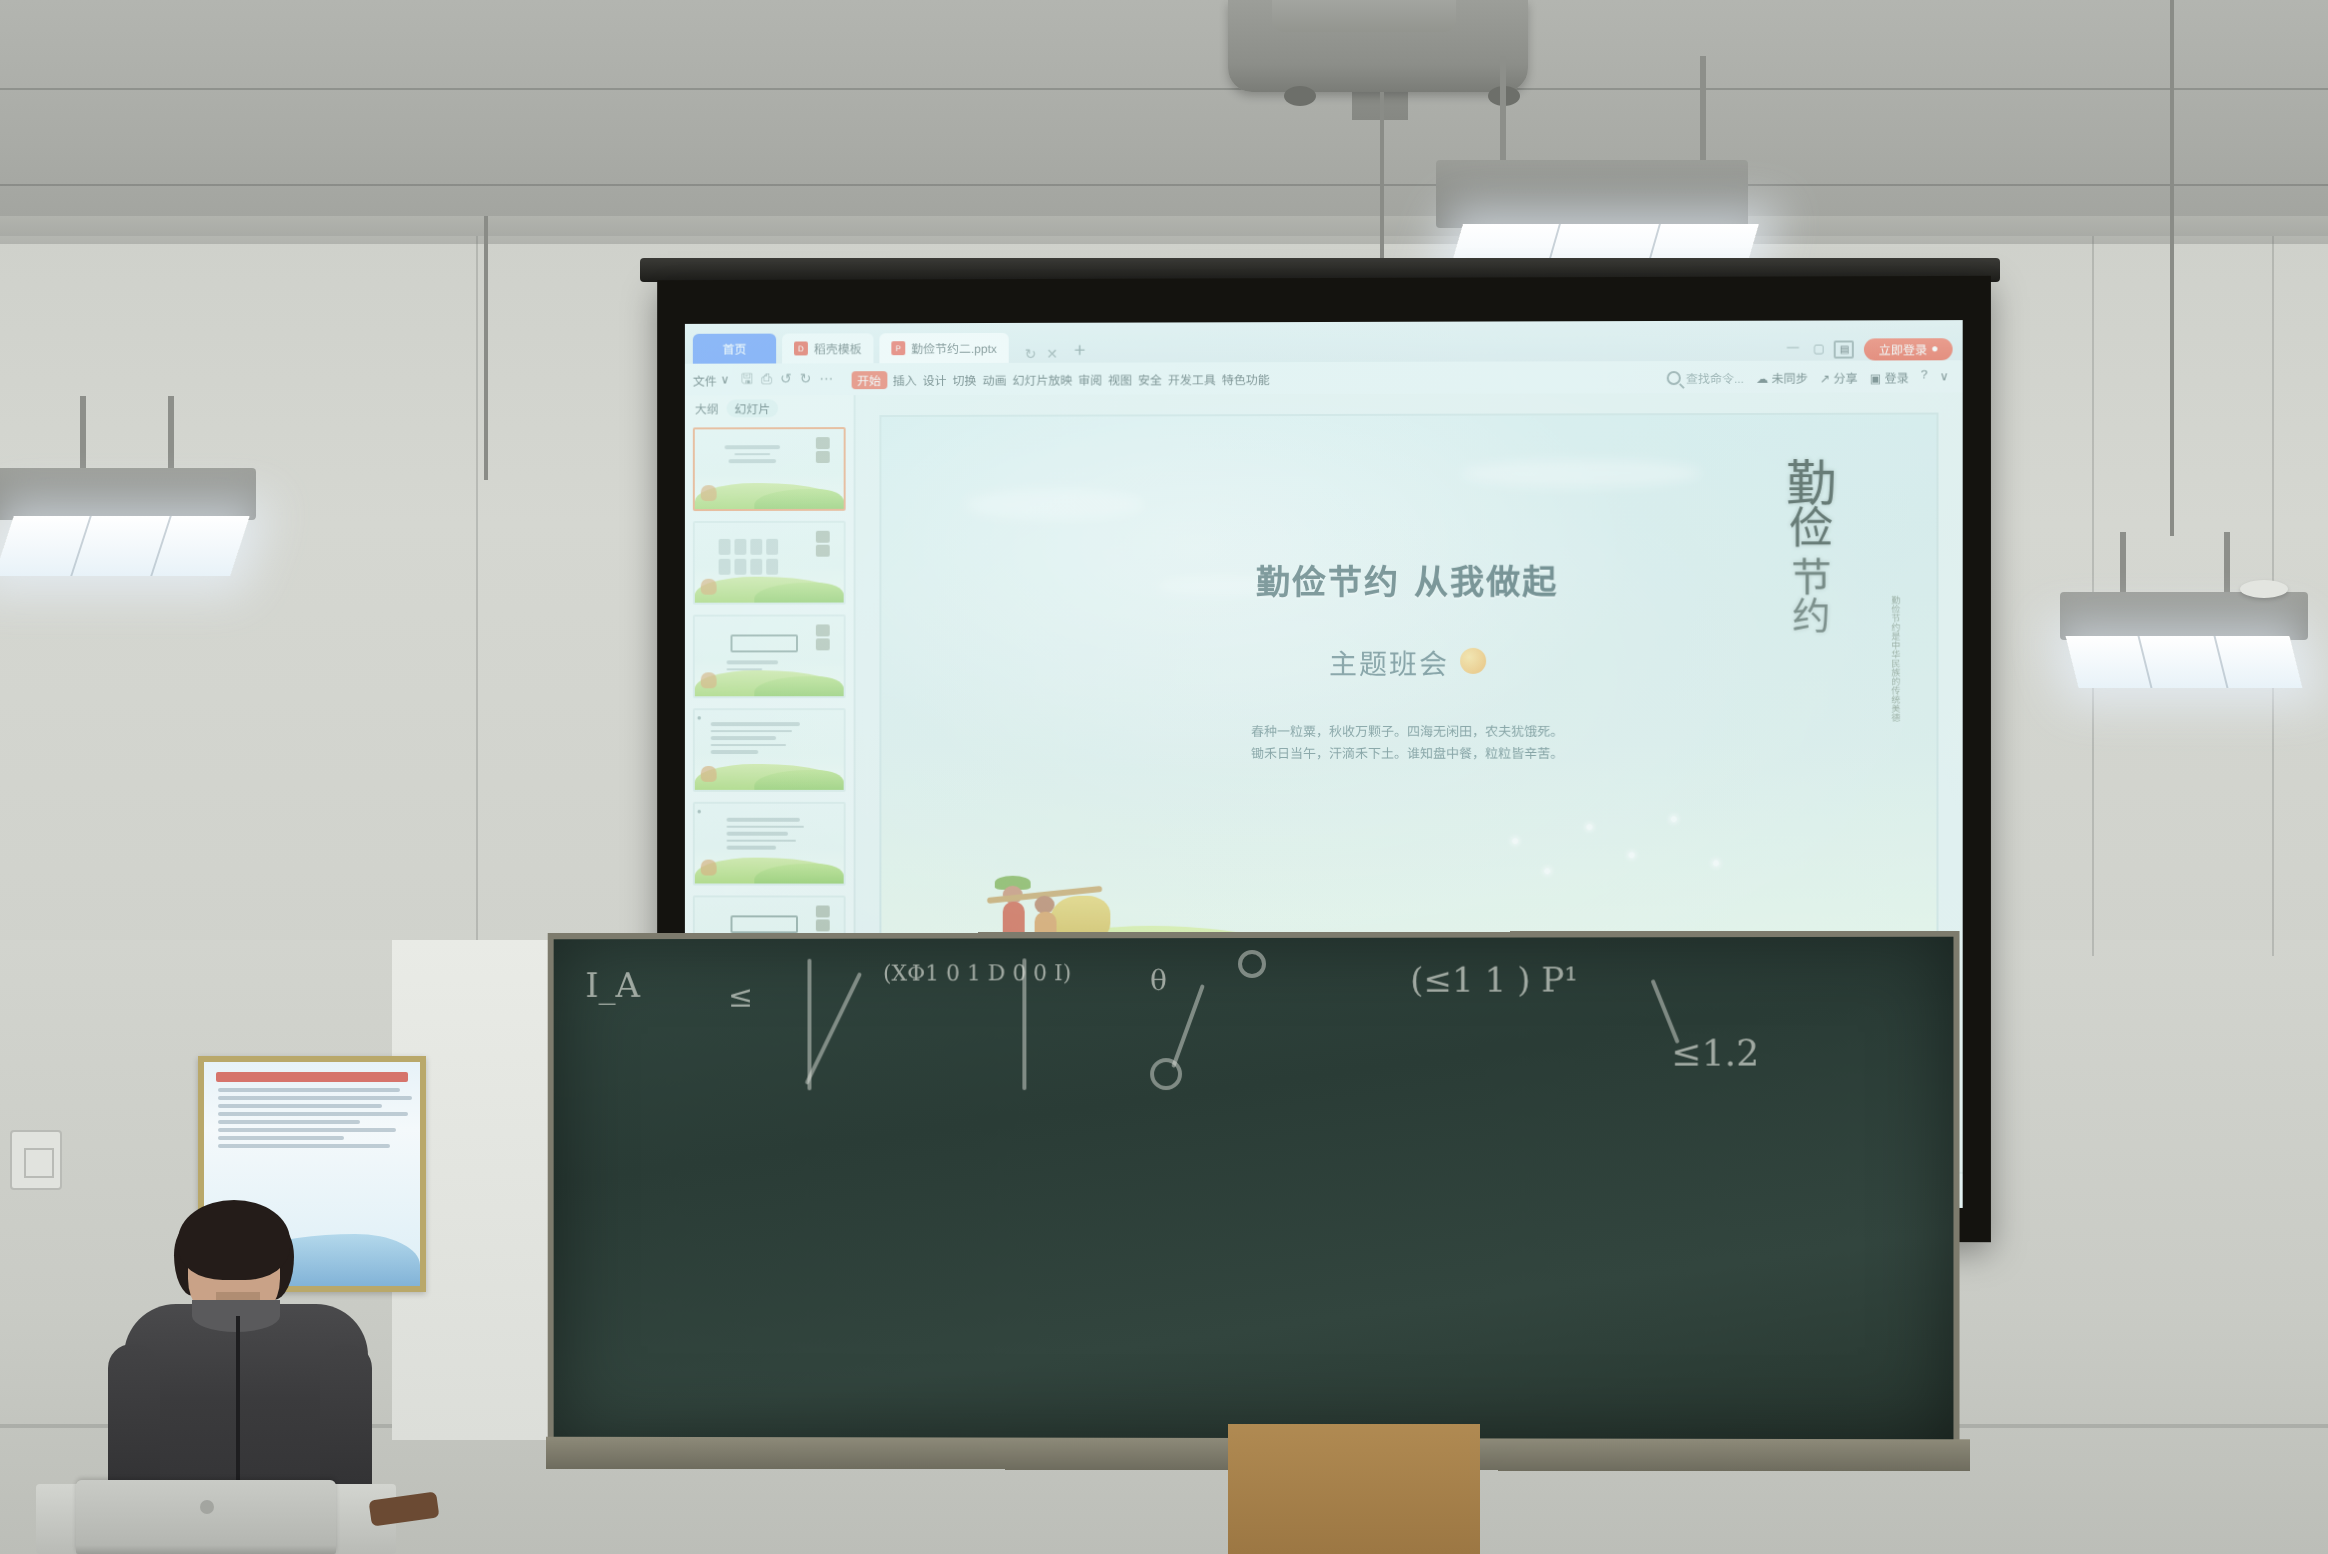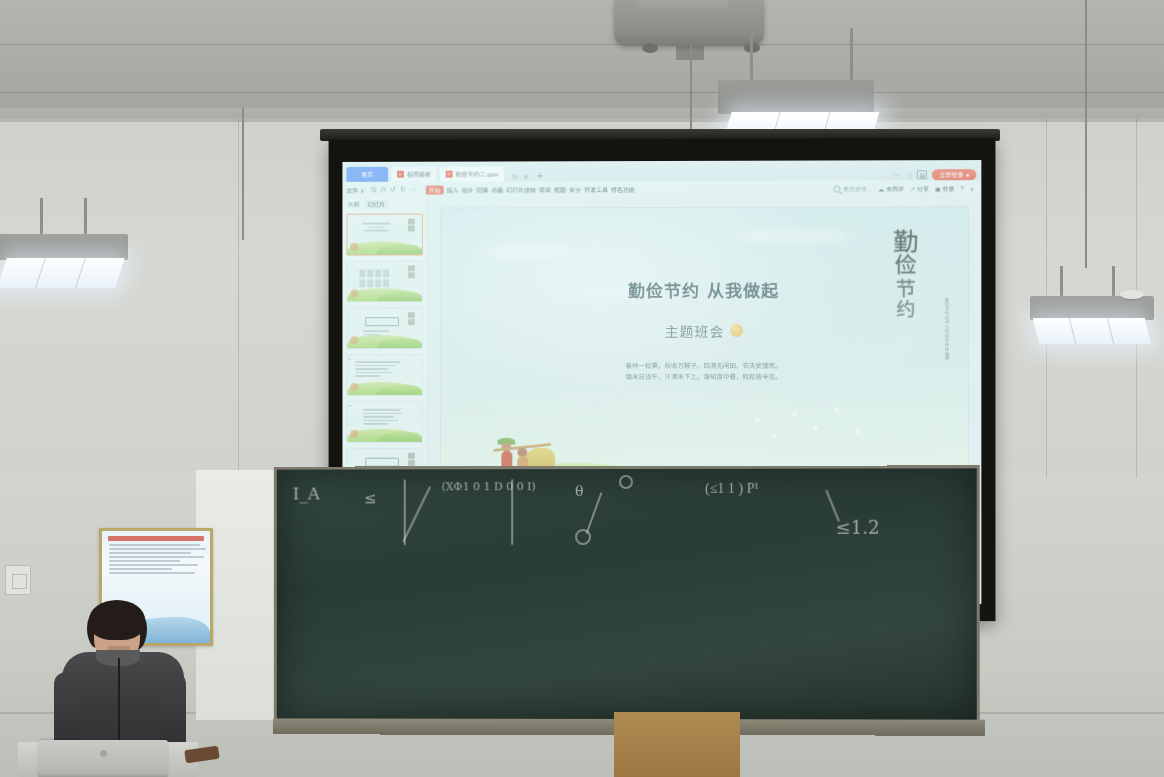--- a/index.html
+++ b/index.html
@@ -843,21 +843,21 @@
       <div class="screen-glow"></div>
     </div>
   </div>
 
   <div class="whiteboard-edge"></div>
   <div class="blackboard">
     <div class="chalk" style="left:16px; top:14px; font-size:17px;">I_A</div>
     <div class="chalk" style="left:88px; top:20px; font-size:15px;">≤</div>
     <div class="chalk" style="left:124px; top:12px; font-size:11px; line-height:1.1;margin-left:42px;">(XΦ1 0 1 D 0 0 I)</div>
     <div class="chalk" style="left:300px; top:14px; font-size:14px;">θ</div>
-    <div class="chalk" style="left:430px; top:12px; font-size:14px; line-height:1.2;font-family:Liberation Serif, serif;">(≤1 1 ) P¹</div>
+    <div class="chalk" style="left:430px; top:12px; font-size:17px; line-height:1.2;">(≤1 1 ) P¹</div>
     <div class="chalk" style="left:560px; top:48px; font-size:18px;">≤1.2</div>
 
     <div class="chalk-stroke" style="left:140px; top:14px; width:2px; height:62px; transform:rotate(26deg);"></div>
     <div class="chalk-stroke" style="left:128px; top:10px; width:2px; height:66px;"></div>
     <div class="chalk-stroke" style="left:236px; top:10px; width:2px; height:66px;"></div>
     <div class="chalk-stroke" style="left:318px; top:22px; width:2px; height:44px; transform:rotate(20deg);"></div>
     <div class="chalk-stroke" style="left:300px; top:60px; width:16px; height:16px; border-radius:50%; background:none; border:2px solid rgba(232,236,228,.45);"></div>
     <div class="chalk-stroke" style="left:344px; top:6px;  width:14px; height:14px; border-radius:50%; background:none; border:2px solid rgba(232,236,228,.45);"></div>
     <div class="chalk-stroke" style="left:556px; top:20px; width:2px; height:34px; transform:rotate(-22deg);"></div>
     <div class="bb-tray"></div>

